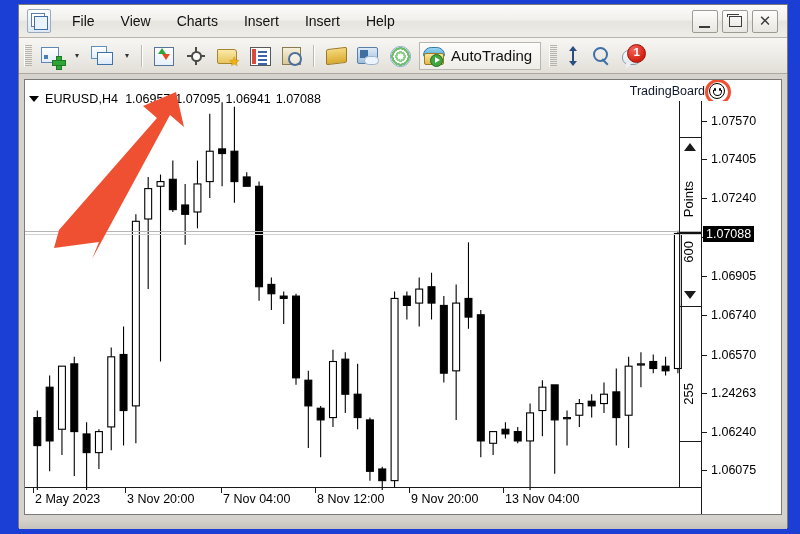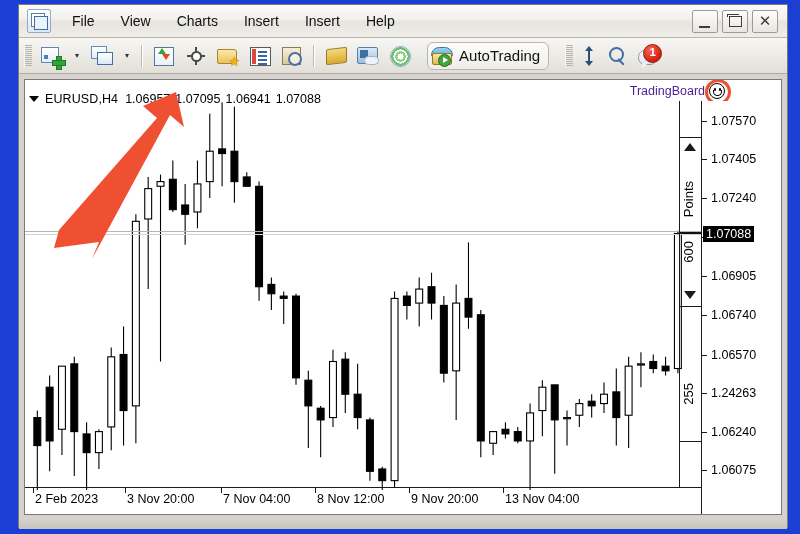--- a/index.html
+++ b/index.html
@@ -118,38 +118,38 @@
   .ic-zoom{position:relative;width:22px;height:22px;}
   .ic-zoom .c{position:absolute;left:3px;top:2px;width:11px;height:11px;border:2.2px solid #3E6FA8;border-radius:50%;}
   .ic-zoom .h{position:absolute;left:12px;top:13px;width:8px;height:2.4px;background:#3E6FA8;transform:rotate(45deg);transform-origin:left center;}
   .ic-bubble{position:relative;width:24px;height:22px;}
   .ic-bubble .b{position:absolute;left:0;top:5px;width:17px;height:13px;background:linear-gradient(#FFF,#DDE6EF);border:1px solid #8C99A6;border-radius:7px;}
   .ic-bubble .b:after{content:"";position:absolute;left:3px;bottom:-5px;border-top:6px solid #EBEFF4;border-right:6px solid transparent;}
   .ic-bubble .badge{position:absolute;right:0;top:-1px;width:17px;height:17px;border-radius:50%;
     background:radial-gradient(circle at 35% 28%,#F4655A,#D21F10 70%);border:1px solid #9D1207;
     color:#fff;font-size:11.5px;font-weight:bold;display:flex;align-items:center;justify-content:center;line-height:1;}
   .autotrading-box{display:flex;align-items:center;border:1px solid #B9B6AF;background:linear-gradient(#FCFCFB,#EFEDE7);
-    border-radius:6px;padding:1px 8px 1px 3px;height:28px;box-sizing:border-box;margin:0 11px;flex:0 0 auto;}
+    border-radius:0;padding:1px 8px 1px 3px;height:28px;box-sizing:border-box;margin:0 3px;flex:0 0 auto;}
 
   
   .chart-panel{
     position:absolute;left:24px;top:79px;width:758px;height:436px;
     background:#FFFFFF;border:1px solid #7C7A76;box-sizing:border-box;
     overflow:hidden;
   }
   .chart-inner{position:absolute;left:0;top:0;right:0;bottom:0;}
   .chart-head{
     position:absolute;left:0;top:8px;height:21px;display:flex;align-items:center;
     font-size:12.5px;color:#000;padding-left:4px;white-space:nowrap;
   }
   .head-caret{width:0;height:0;border-left:5px solid transparent;border-right:5px solid transparent;border-top:6px solid #000;margin-right:6px;}
   .head-sym{letter-spacing:.1px;margin-right:7px;}
   .head-price{margin-right:5px;}
   .tb-name{
-    position:absolute;top:4px;right:76px;font-size:12.5px;color:#4c1d95;white-space:nowrap;
+    position:absolute;top:4px;right:76px;font-size:12.5px;color:#0f172a;white-space:nowrap;
   }
   .smiley{
     position:absolute;top:3px;right:56px;width:16px;height:16px;border-radius:50%;
     border:1.4px solid #000;box-sizing:border-box;background:#fff;
   }
   .smiley .eye{position:absolute;top:4px;width:2px;height:2.6px;background:#000;border-radius:1px;}
   .smiley .eye.l{left:3.5px;} .smiley .eye.r{right:3.5px;}
   .smiley .mouth{position:absolute;left:3px;top:6px;width:7.4px;height:4.6px;border:1.4px solid #000;border-top:none;border-radius:0 0 8px 8px;}
   .hl-circle{
     position:absolute;top:-1px;right:50px;width:26px;height:26px;border-radius:50%;
@@ -522,21 +522,21 @@
           <span class="ps-label" style="top:213.8px">1.06740</span>
           <span class="ps-label" style="top:253.5px">1.06570</span>
           <span class="ps-label" style="top:292.0px">1.24263</span>
           <span class="ps-label" style="top:330.6px">1.06240</span>
           <span class="ps-label" style="top:369.1px">1.06075</span>
           <span class="ps-current" style="top:132.5px">1.07088</span>
         </div>
 
       <div class="bottom-axis">
           <span class="tick" style="left:8px"></span>
-          <span class="tlabel" style="left:10px">2 Feb 2023</span>
+          <span class="tlabel" style="left:10px">2 May 2023</span>
           <span class="tick" style="left:100px"></span>
           <span class="tlabel" style="left:102px">3 Nov 20:00</span>
           <span class="tick" style="left:196px"></span>
           <span class="tlabel" style="left:198px">7 Nov 04:00</span>
           <span class="tick" style="left:290px"></span>
           <span class="tlabel" style="left:292px">8 Nov 12:00</span>
           <span class="tick" style="left:384px"></span>
           <span class="tlabel" style="left:386px">9 Nov 20:00</span>
           <span class="tick" style="left:478px"></span>
           <span class="tlabel" style="left:480px">13 Nov 04:00</span>

